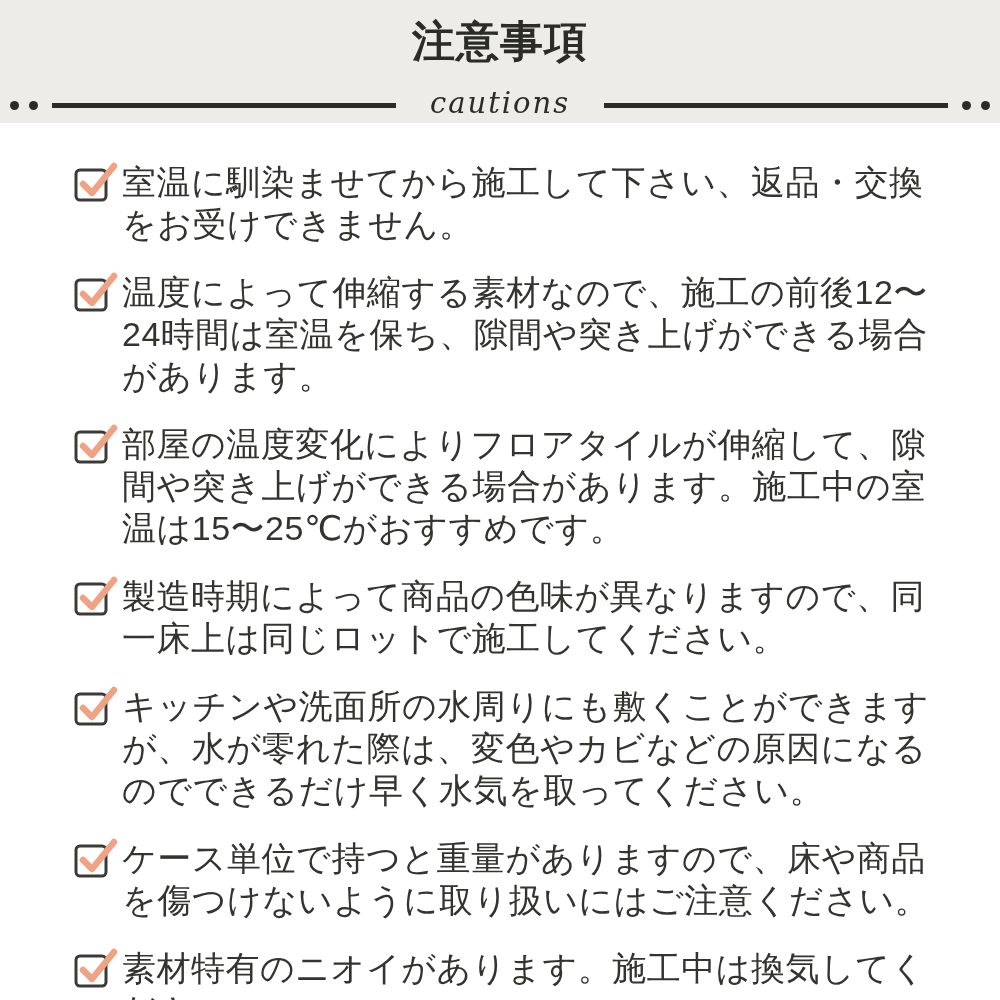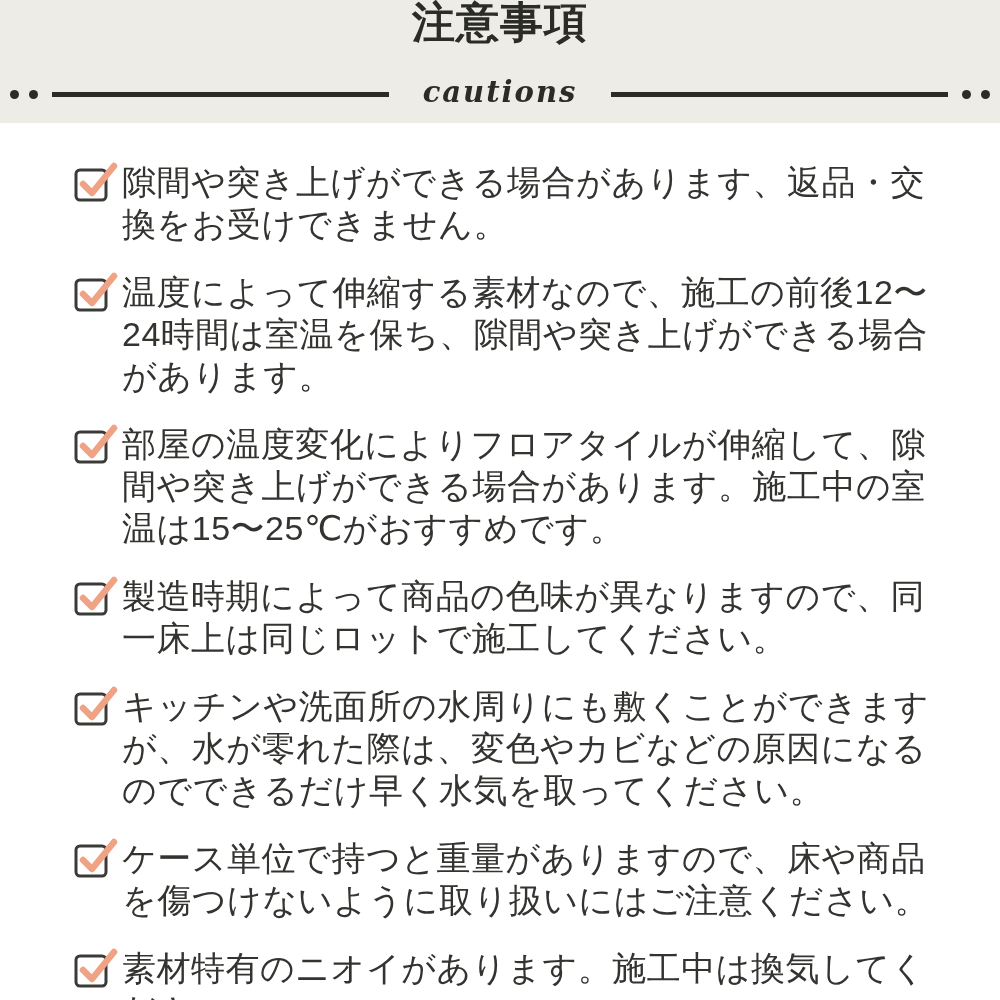--- a/index.html
+++ b/index.html
@@ -15,20 +15,21 @@
   body{
     width:1000px;
     height:1000px;
     font-family:"Liberation Sans","DejaVu Sans",sans-serif;
     overflow:hidden;
   }
   
   .header{
     background:var(--header-bg);
     height:123px;
+    padding-top:19px;
   }
   .title{
     text-align:center;
     font-size:43px;
     line-height:1.05;
     font-weight:bold;
     letter-spacing:1px;
     color:var(--ink);
   }
   .divider{
@@ -48,25 +49,25 @@
     flex:1 1 auto;
     height:5px;
     background:var(--ink);
   }
   .rule.left{margin-left:14px;}
   .rule.right{margin-right:14px;}
   .script{
     flex:0 0 auto;
     font-family:"DejaVu Serif","Liberation Serif",serif;
     font-style:italic;
-    font-weight:bold;
+    font-weight:normal;
     font-size:29px;
     letter-spacing:2px;
     color:var(--ink);
-    margin:8px 34px;
+    margin:0 34px;
     transform:translateY(-2px);
   }
   
   .list{
     padding:38px 60px 0 74px;
   }
   .item{
     display:flex;
     align-items:flex-start;
     margin-bottom:26px;
@@ -114,21 +115,21 @@
   </div>
 </header>
 
 <main class="list">
 
   <div class="item">
     <svg class="check" viewBox="0 0 44 40" aria-hidden="true">
       <rect class="box" x="2" y="8" width="30" height="30" rx="4"></rect>
       <path class="mark" d="M9 22 L18 31 L40 4"></path>
     </svg>
-    <p class="item-text">隙間や突き上げができる場合があります、返品・交換をお受けできません。</p>
+    <p class="item-text">室温に馴染ませてから施工して下さい、返品・交換をお受けできません。</p>
   </div>
 
   <div class="item">
     <svg class="check" viewBox="0 0 44 40" aria-hidden="true">
       <rect class="box" x="2" y="8" width="30" height="30" rx="4"></rect>
       <path class="mark" d="M9 22 L18 31 L40 4"></path>
     </svg>
     <p class="item-text">温度によって伸縮する素材なので、施工の前後12〜24時間は室温を保ち、隙間や突き上げができる場合があります。</p>
   </div>
 

